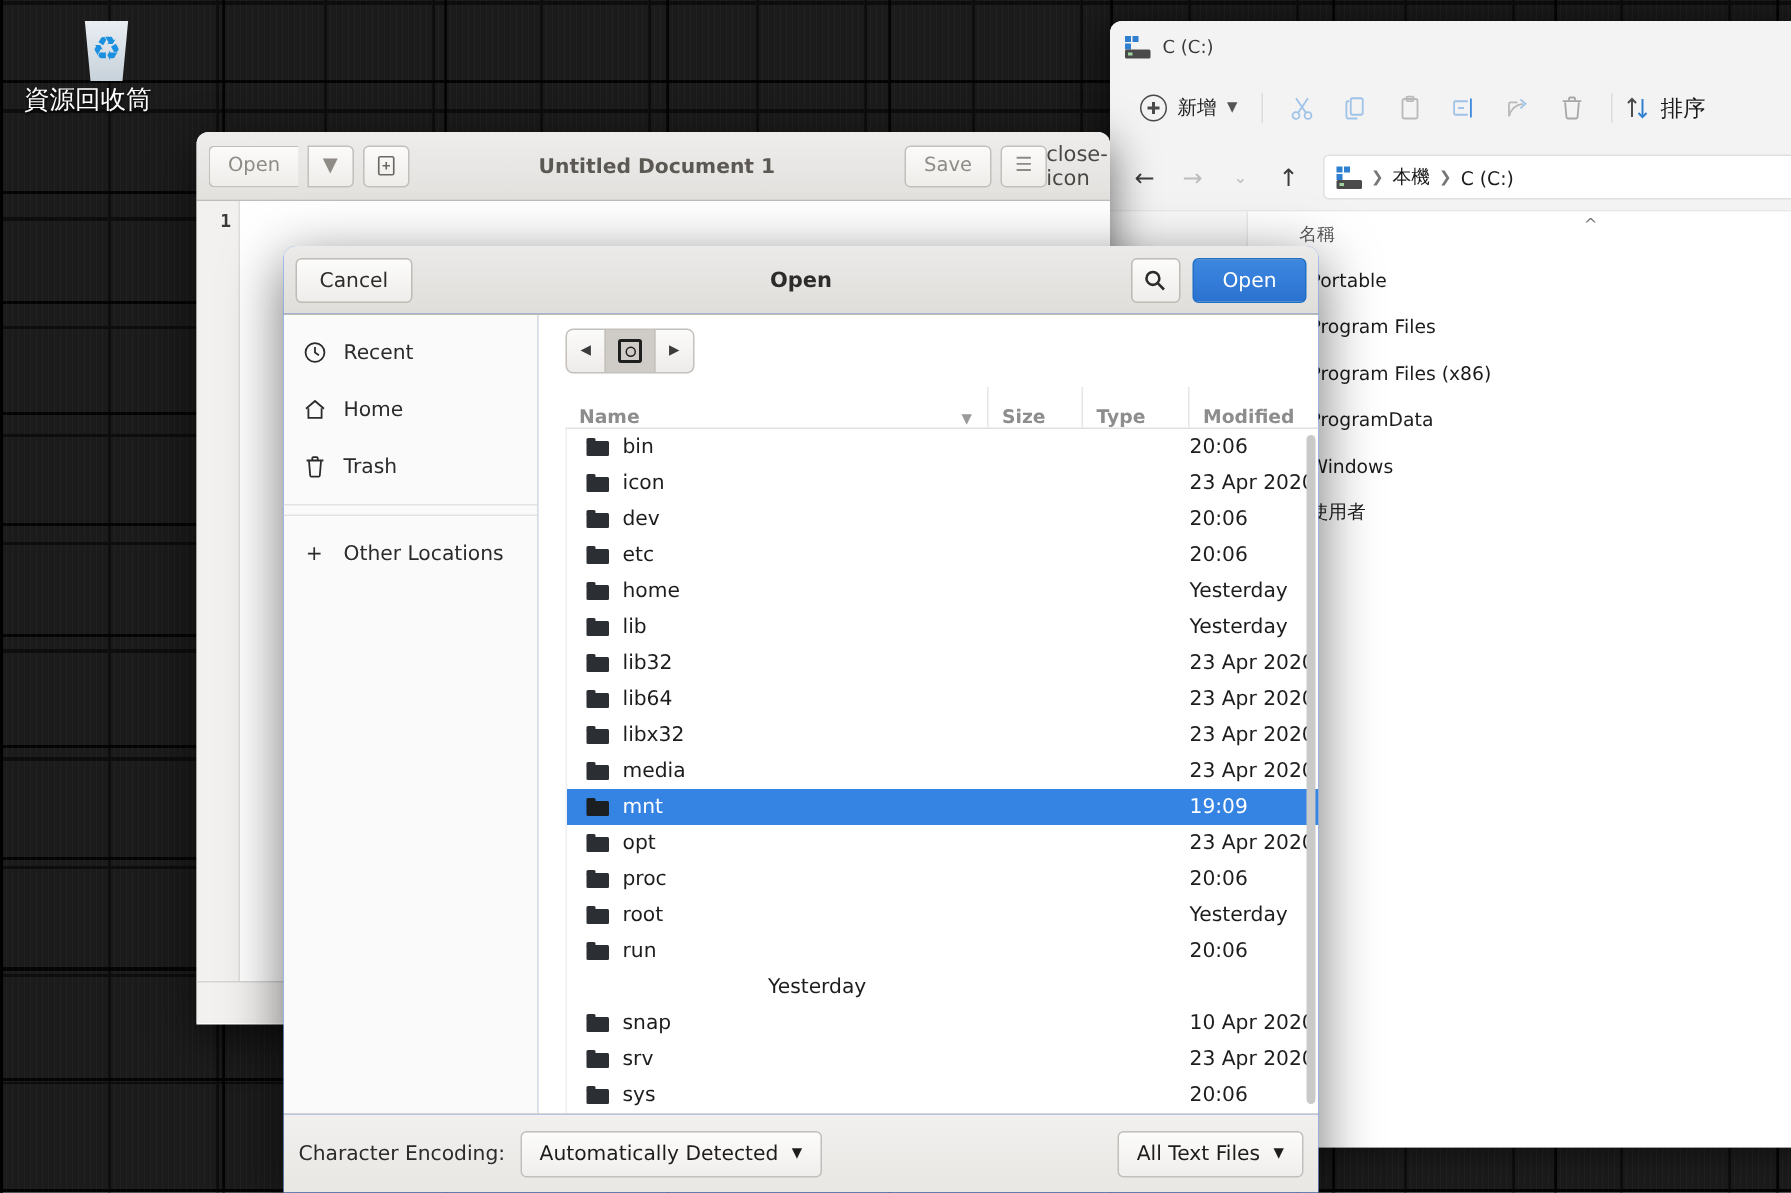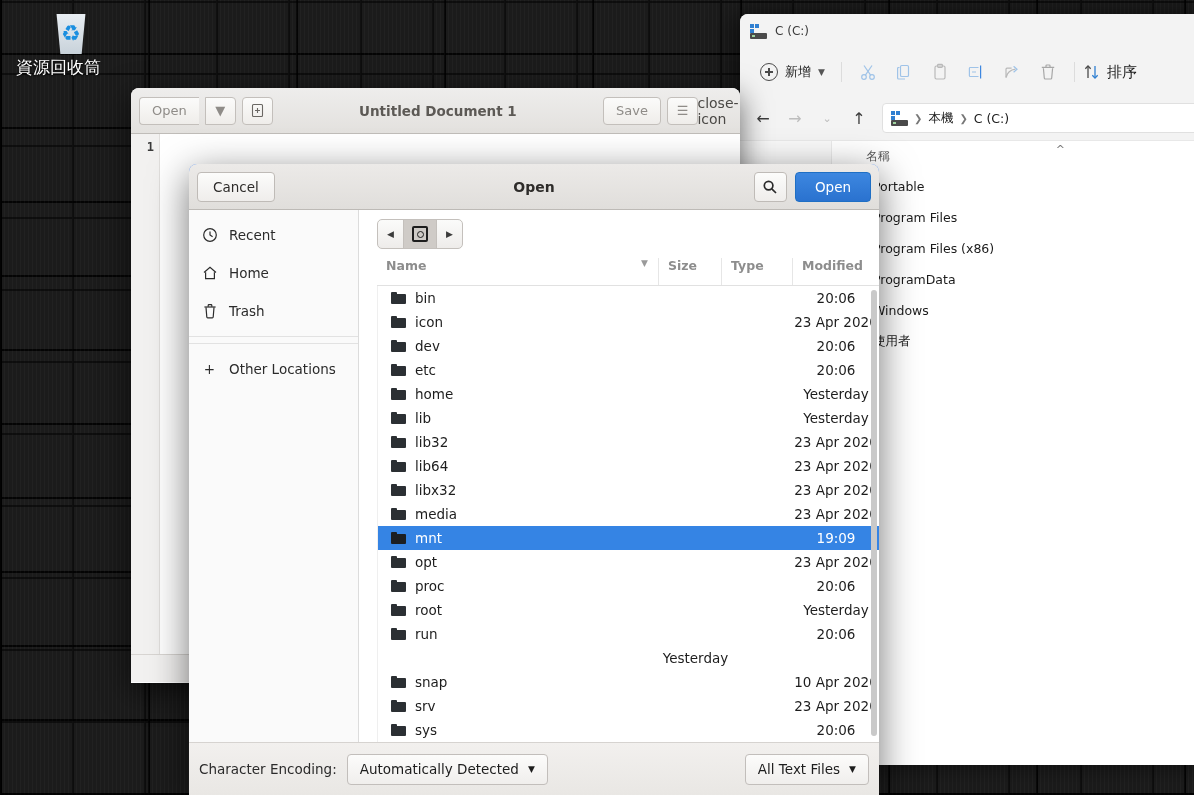--- a/index.html
+++ b/index.html
@@ -268,32 +268,32 @@
     display: flex; align-items: center; justify-content: center;
   }
   .disk-glyph::after {
     content:""; width: 5px; height: 5px; border-radius: 50%; border: 1.6px solid #1e1e1e;
   }
   .col-hdr {
     display: flex; height: 28px; border-bottom: 1px solid #e1e1e1;
     font-size: 12.5px; font-weight: bold; color: #8d8d8d; flex: none;
     margin-left: 18px;
   }
-  .col-hdr > div { display: flex; align-items: flex-start; border-left: 1px solid #e6e6e6; padding-left: 9px; }
+  .col-hdr > div { display: flex; align-items: flex-end; border-left: 1px solid #e6e6e6; padding-left: 9px; }
   .col-hdr > div:first-child { border-left: none; }
   .ch-name { width: 281px; position: relative; }
   .ch-name .sortarrow { position: absolute; right: 10px; font-size: 9px; color: #9a9a9a; }
   .ch-size { width: 63px; }
   .ch-type { width: 71px; }
   .ch-mod { flex: 1; }
   .file-list {
     flex: 1; overflow: hidden; position: relative; margin-left: 18px;
     border-left: 1px solid #efefef;
   }
-  .f-row { display: flex; height: 24px; align-items: center; font-size: 13.5px; color: #1d1d1d; text-align: center; }
+  .f-row { display: flex; height: 24px; align-items: center; font-size: 13.5px; color: #1d1d1d; }
   .f-row.sel { background: #3584e4; color: #fff; }
   .f-name { width: 281px; display: flex; align-items: center; gap: 9px; padding-left: 13px; }
   .f-size { width: 63px; }
   .f-type { width: 71px; }
   .f-mod { flex: 1; }
   .gfolder { width: 15px; height: 12px; position: relative; flex: none; }
   .gfolder .t { position: absolute; left: 0; top: 0; width: 6px; height: 3px; background: #2b2f33; border-radius: 1px 1px 0 0; }
   .gfolder .b { position: absolute; left: 0; top: 2px; width: 15px; height: 10px; background: #2b2f33; border-radius: 1px; }
   .f-row.sel .gfolder .t, .f-row.sel .gfolder .b { background: #1c1f22; }
   .scroll-track {

